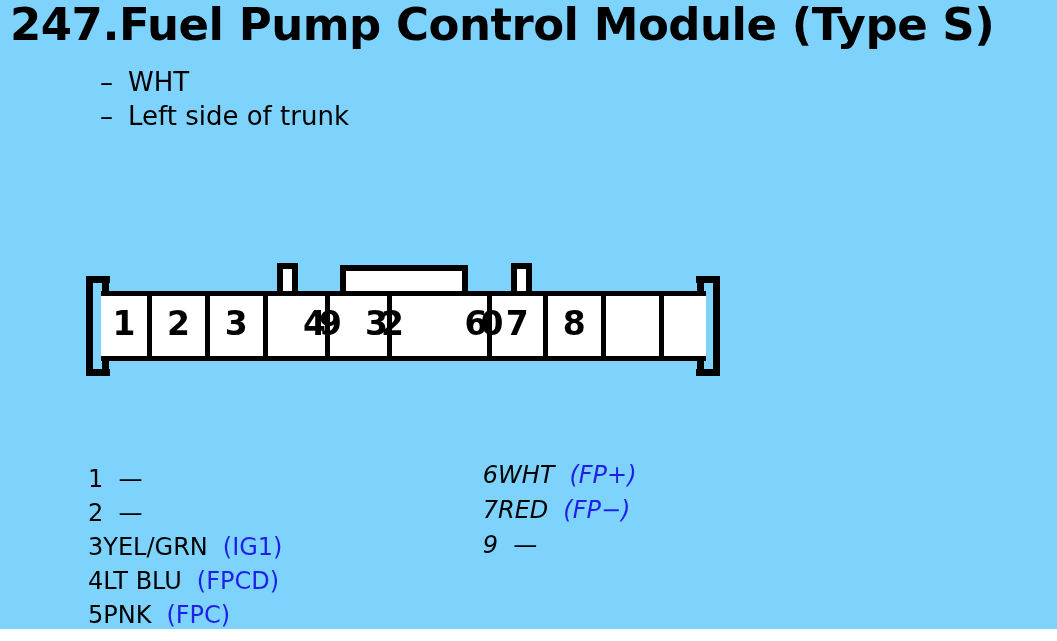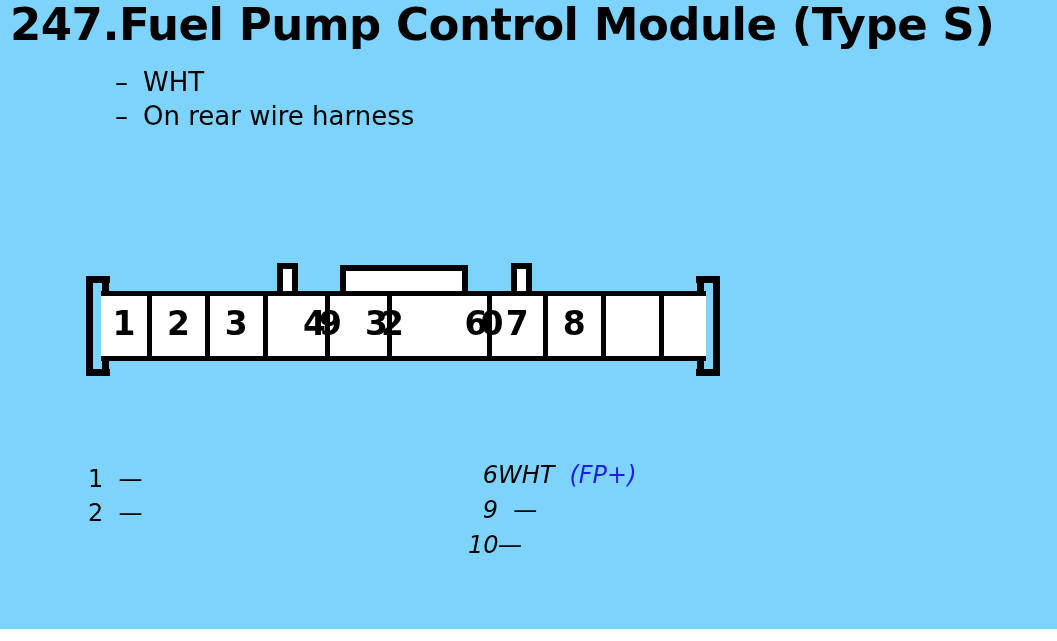--- a/index.html
+++ b/index.html
@@ -22,21 +22,21 @@
     font-size: 45px;
     line-height: 54px;
     font-weight: bold;
     letter-spacing: -0.5px;
     white-space: nowrap;
   }
 
   
   .notes {
     position: absolute;
-    left: 115px;
+    left: 100px;
     top: 65px;
     font-size: 26px;
     line-height: 34px;
   }
   .note { white-space: nowrap; }
   .note .dash { display: inline-block; width: 28px; }
 
   
   .connector { position: absolute; left: 0; top: 0; }
 
@@ -117,21 +117,21 @@
 
 <div class="page">
 
   <h1 class="title">247.Fuel Pump Control Module (Type S)</h1>
 
   <div class="notes">
     <div class="note">
       <span class="dash">–</span><span>WHT</span>
     </div>
     <div class="note">
-      <span class="dash">–</span><span>On rear wire harness</span>
+      <span class="dash">–</span><span>Left side of trunk</span>
     </div>
   </div>
 
   <div class="connector">
     <div class="tab tab-a"></div>
     <div class="tab tab-big"></div>
     <div class="tab tab-b"></div>
 
     <div class="strip">
       <div class="cell c1">1</div>
@@ -154,27 +154,36 @@
     <div class="stub rb"></div>
   </div>
 
   <div class="legend col-left">
     <div class="lrow">
       <span class="num">1</span><span class="wire">  —</span><span class="signal"></span>
     </div>
     <div class="lrow">
       <span class="num">2</span><span class="wire">  —</span><span class="signal"></span>
     </div>
+    <div class="lrow">
+      <span class="num">3</span><span class="wire">YEL/GRN</span><span class="signal">(IG1)</span>
+    </div>
+    <div class="lrow">
+      <span class="num">4</span><span class="wire">LT BLU</span><span class="signal">(FPCD)</span>
+    </div>
+    <div class="lrow">
+      <span class="num">5</span><span class="wire">PNK</span><span class="signal">(FPC)</span>
+    </div>
   </div>
 
   <div class="legend col-right">
     <div class="lrow">
       <span class="num">6</span><span class="wire">WHT</span><span class="signal">(FP+)</span>
     </div>
     <div class="lrow">
-      <span class="num">9</span><span class="wire">  —</span><span class="signal"></span>
+      <span class="num">7</span><span class="wire">RED</span><span class="signal">(FP−)</span>
     </div>
     <div class="lrow">
-      <span class="num">10</span><span class="wire">—</span><span class="signal"></span>
+      <span class="num">9</span><span class="wire">  —</span><span class="signal"></span>
     </div>
   </div>
 
 </div>
 
 </body></html>

